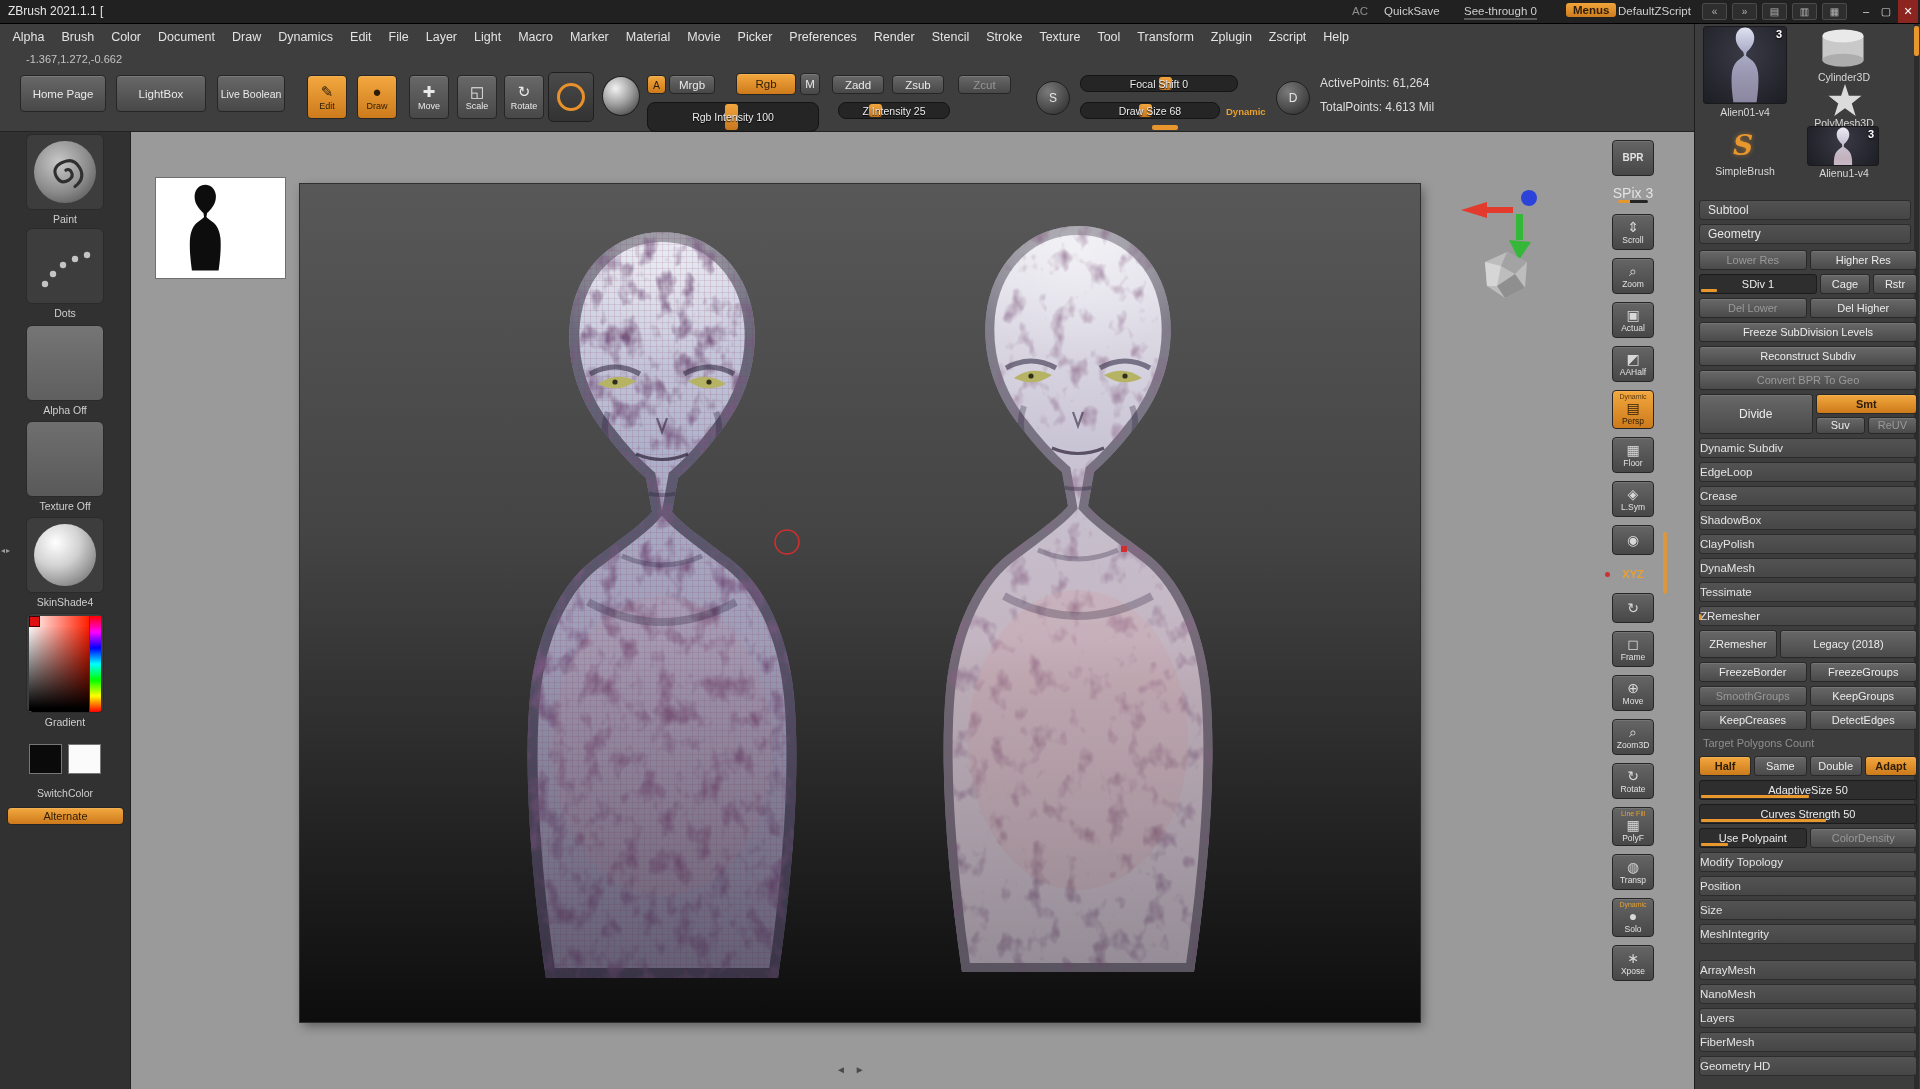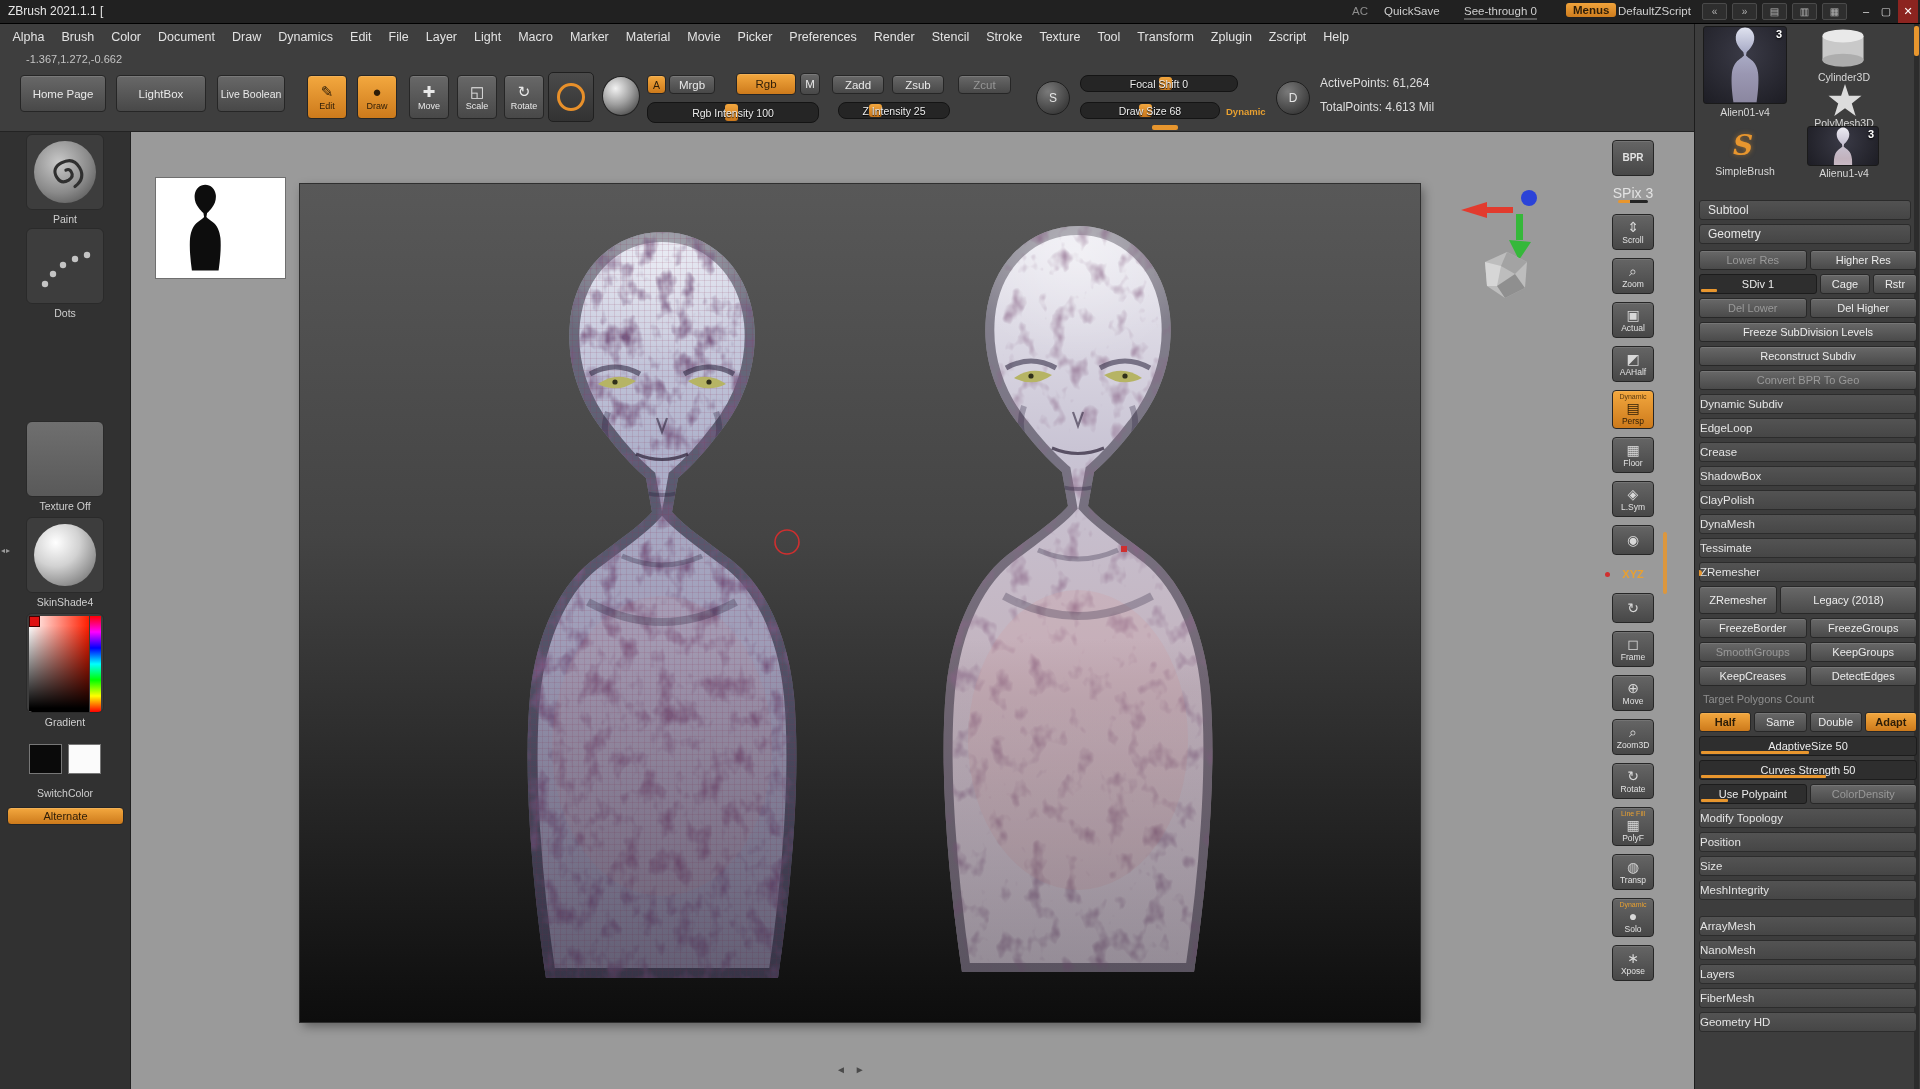--- a/index.html
+++ b/index.html
@@ -180,21 +180,21 @@
       <div class="mat-sphere" style="left:602px;top:10px;width:38px;height:40px"></div>
 
       <div class="btn or sbtn" style="left:647px;top:9px;width:19px;height:19px;font-size:10.5px">A</div>
       <div class="btn sbtn" style="left:669px;top:9px;width:46px;height:19px">Mrgb</div>
       <div class="btn or sbtn" style="left:736px;top:7px;width:60px;height:22px">Rgb</div>
       <div class="btn sbtn" style="left:800px;top:7px;width:20px;height:22px">M</div>
       <div class="btn sbtn" style="left:832px;top:9px;width:52px;height:19px">Zadd</div>
       <div class="btn sbtn" style="left:892px;top:9px;width:52px;height:19px">Zsub</div>
       <div class="btn dim sbtn" style="left:958px;top:9px;width:53px;height:19px">Zcut</div>
 
-      <div class="shslider" style="left:647px;top:36px;width:172px;height:21px">
+      <div class="shslider" style="left:647px;top:36px;width:172px;height:30px">
         <span class="txt">Rgb Intensity 100</span>
         <span class="handle" style="left:45%"></span>
       </div>
       <div class="shslider" style="left:838px;top:36px;width:112px;height:17px">
         <span class="txt">Z Intensity 25</span>
         <span class="handle" style="left:27%"></span>
       </div>
 
       <div class="circle-btn" style="left:1036px;top:15px;width:34px;height:34px">S</div>
       <div class="shslider" style="left:1080px;top:9px;width:158px;height:17px">
@@ -233,20 +233,24 @@
           <circle cx="12" cy="50" r="3.2" fill="#c4c4c4"></circle>
             <circle cx="20" cy="40" r="3.2" fill="#c4c4c4"></circle>
           <circle cx="30" cy="31" r="3.2" fill="#c4c4c4"></circle>
             <circle cx="42" cy="25" r="3.2" fill="#c4c4c4"></circle>
           <circle cx="54" cy="21" r="3.2" fill="#c4c4c4"></circle>
         </svg>
       </div>
       <div class="lt-label">Dots</div>
     </div>
 
+    <div class="lt-widget" style="top:193px">
+      <div class="tile flat-a" style="height:76px"></div>
+      <div class="lt-label">Alpha Off</div>
+    </div>
 
     <div class="lt-widget" style="top:289px">
       <div class="tile flat-t" style="height:76px"></div>
       <div class="lt-label">Texture Off</div>
     </div>
 
     <div class="lt-widget" style="top:385px">
       <div class="tile" style="height:76px">
           <div class="sphere"></div>
         </div>
@@ -583,20 +587,30 @@
       <div class="grow">
           <div class="gbtn">Freeze SubDivision Levels</div>
         </div>
       <div class="grow">
           <div class="gbtn">Reconstruct Subdiv</div>
         </div>
       <div class="grow">
           <div class="gbtn dim">Convert BPR To Geo</div>
         </div>
 
+      <div class="grow" style="height:40px">
+        <div class="gbtn" style="flex:1.1;font-size:12px">Divide</div>
+        <div style="flex:1;display:flex;flex-direction:column;gap:3px">
+          <div class="gbtn or">Smt</div>
+          <div style="flex:1;display:flex;gap:3px">
+            <div class="gbtn">Suv</div>
+            <div class="gbtn dim">ReUV</div>
+          </div>
+        </div>
+      </div>
 
       <div>
 
       <div class="sec">Dynamic Subdiv</div>
           <div class="sec">EdgeLoop</div>
           <div class="sec">Crease</div>
           <div class="sec">ShadowBox</div>
           <div class="sec">ClayPolish</div>
           <div class="sec">DynaMesh</div>
           <div class="sec">Tessimate</div>

